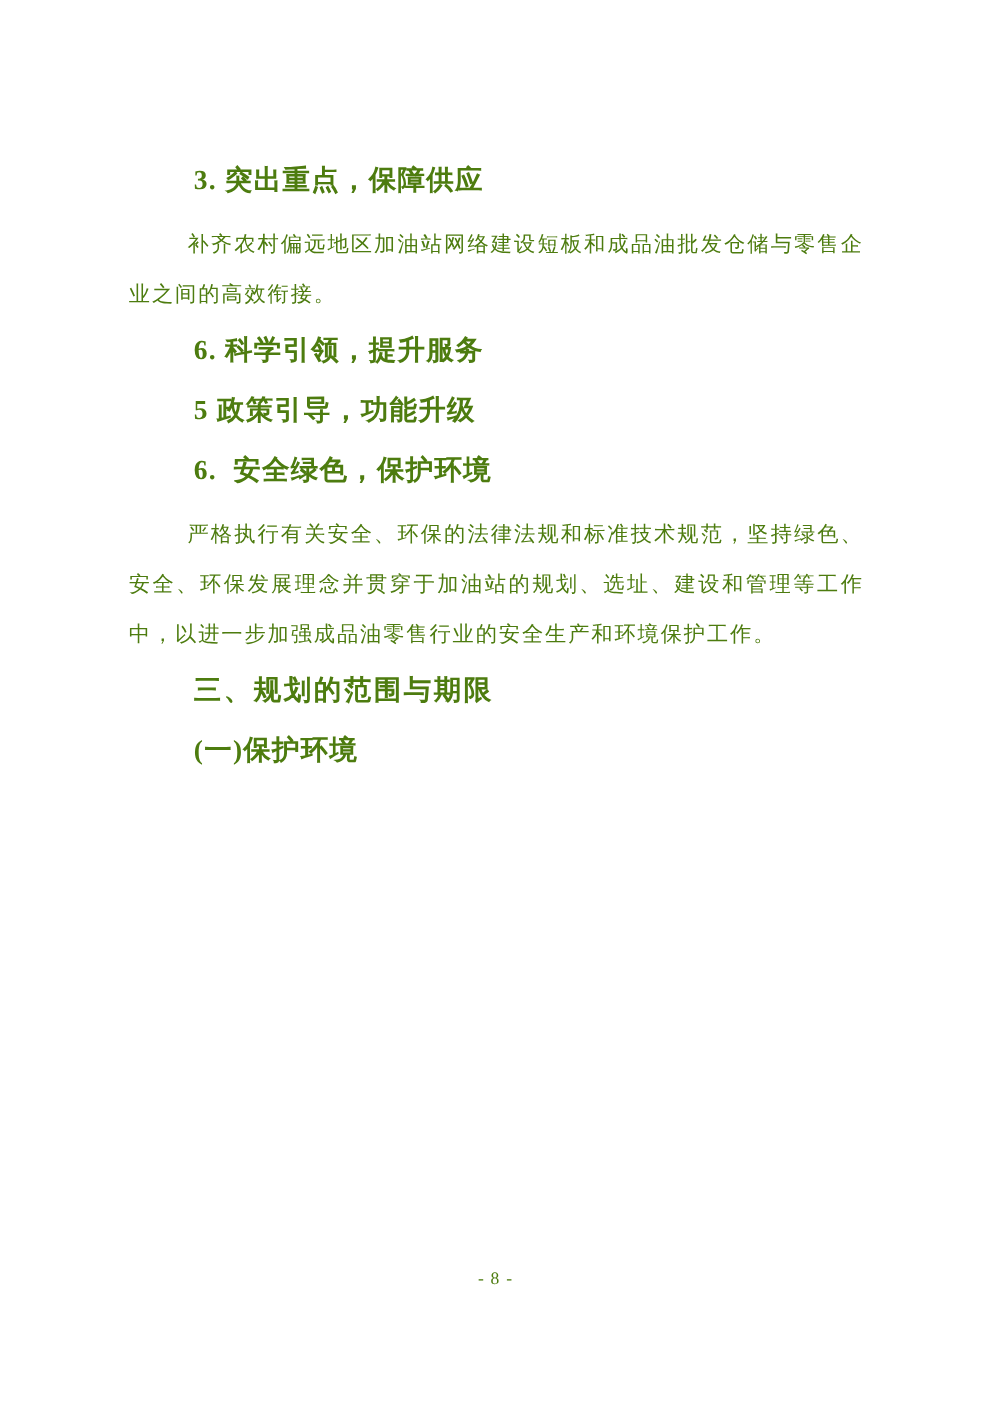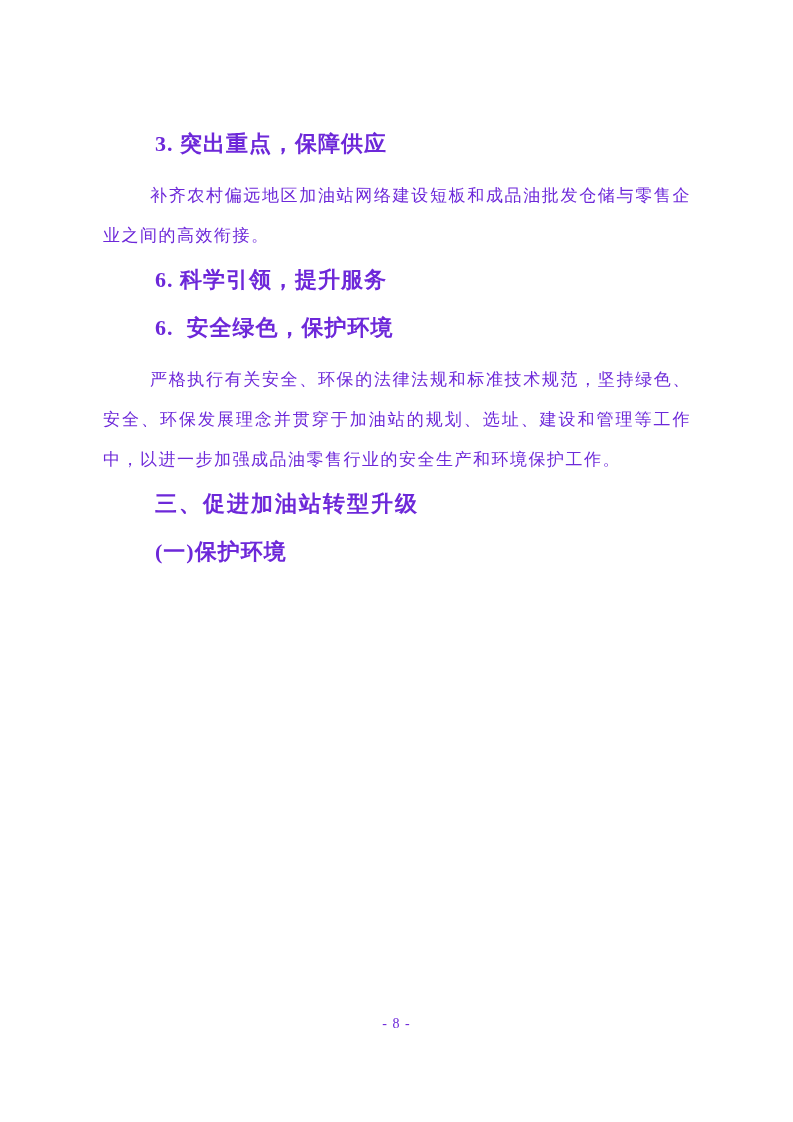--- a/index.html
+++ b/index.html
@@ -6,21 +6,21 @@
     margin: 0;
     padding: 0;
     background: #ffffff;
   }
   .page {
     position: relative;
     width: 793px;
     height: 1122px;
     background: #ffffff;
     overflow: hidden;
-    color: #6d28d9;
+    color: #4d7c0f;
     font-family: "Liberation Serif", "DejaVu Serif", serif;
   }
   .content {
     position: absolute;
     left: 103px;
     top: 120px;
     width: 588px;
   }
   
   .h {
@@ -63,26 +63,27 @@
 <div class="page">
   <div class="content">
 
     <h3 class="h">3. 突出重点，保障供应</h3>
 
     <p class="para">补齐农村偏远地区加油站网络建设短板和成品油批发仓储与零售企业之间的高效衔接。</p>
 
     <h3 class="h">6. 科学引领，提升服务</h3>
 
 
+    <h3 class="h">5 政策引导，功能升级</h3>
 
 
     <h3 class="h">6.  安全绿色，保护环境</h3>
 
     <p class="para">严格执行有关安全、环保的法律法规和标准技术规范，坚持绿色、安全、环保发展理念并贯穿于加油站的规划、选址、建设和管理等工作中，以进一步加强成品油零售行业的安全生产和环境保护工作。</p>
 
-    <h2 class="h h-sans">三、促进加油站转型升级</h2>
+    <h2 class="h h-sans">三、规划的范围与期限</h2>
 
     <h3 class="h">(一)保护环境</h3>
 
   </div>
 
   <div class="footer">- 8 -</div>
 </div>
 
 </body></html>

